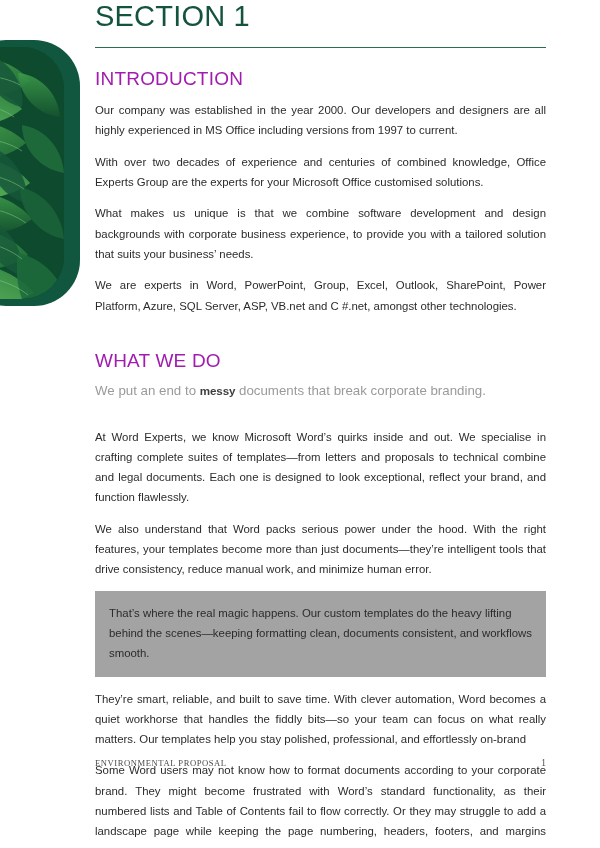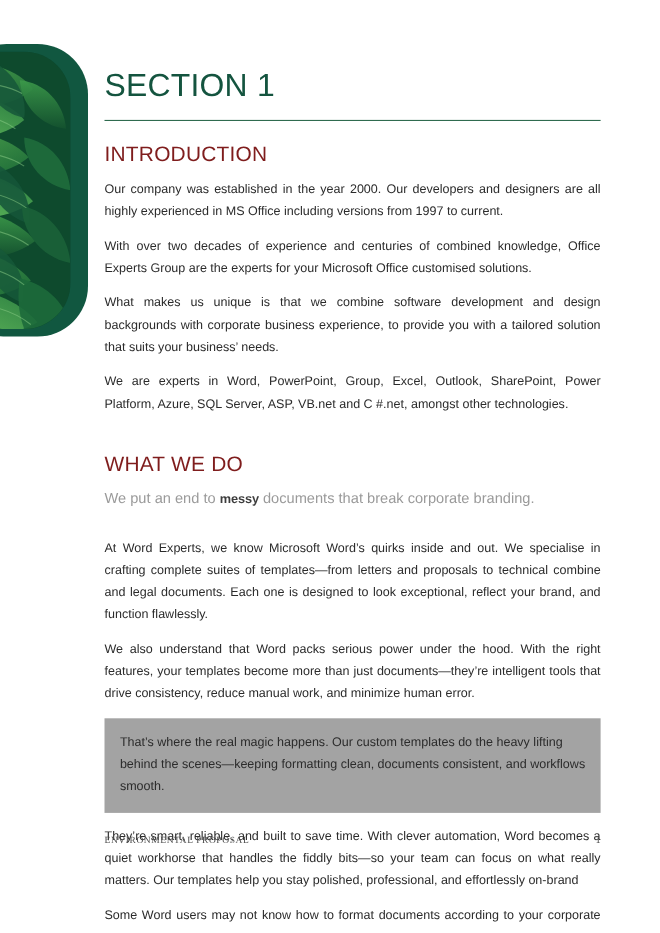--- a/index.html
+++ b/index.html
@@ -51,35 +51,34 @@
     top: 0;
     width: 451px;
   }
 
   .section-title {
     font-size: 29px;
     font-weight: 400;
     color: #14543f;
     letter-spacing: 0.2px;
     margin: 0;
-    padding-top: 62px;
     line-height: 1.15;
   }
 
   .title-rule {
     border: 0;
     border-top: 1.2px solid #2f6b4f;
     margin: 14px 0 0 0;
     width: 100%;
   }
 
   .heading-2 {
     font-size: 19px;
     font-weight: 400;
-    color: #7f1d1d;
+    color: #a21caf;
     margin: 0;
     padding-top: 20px;
     padding-bottom: 9px;
     letter-spacing: 0.2px;
     line-height: 1.2;
   }
 
   #what-we-do-heading {
     padding-top: 23px;
     padding-bottom: 8px;

